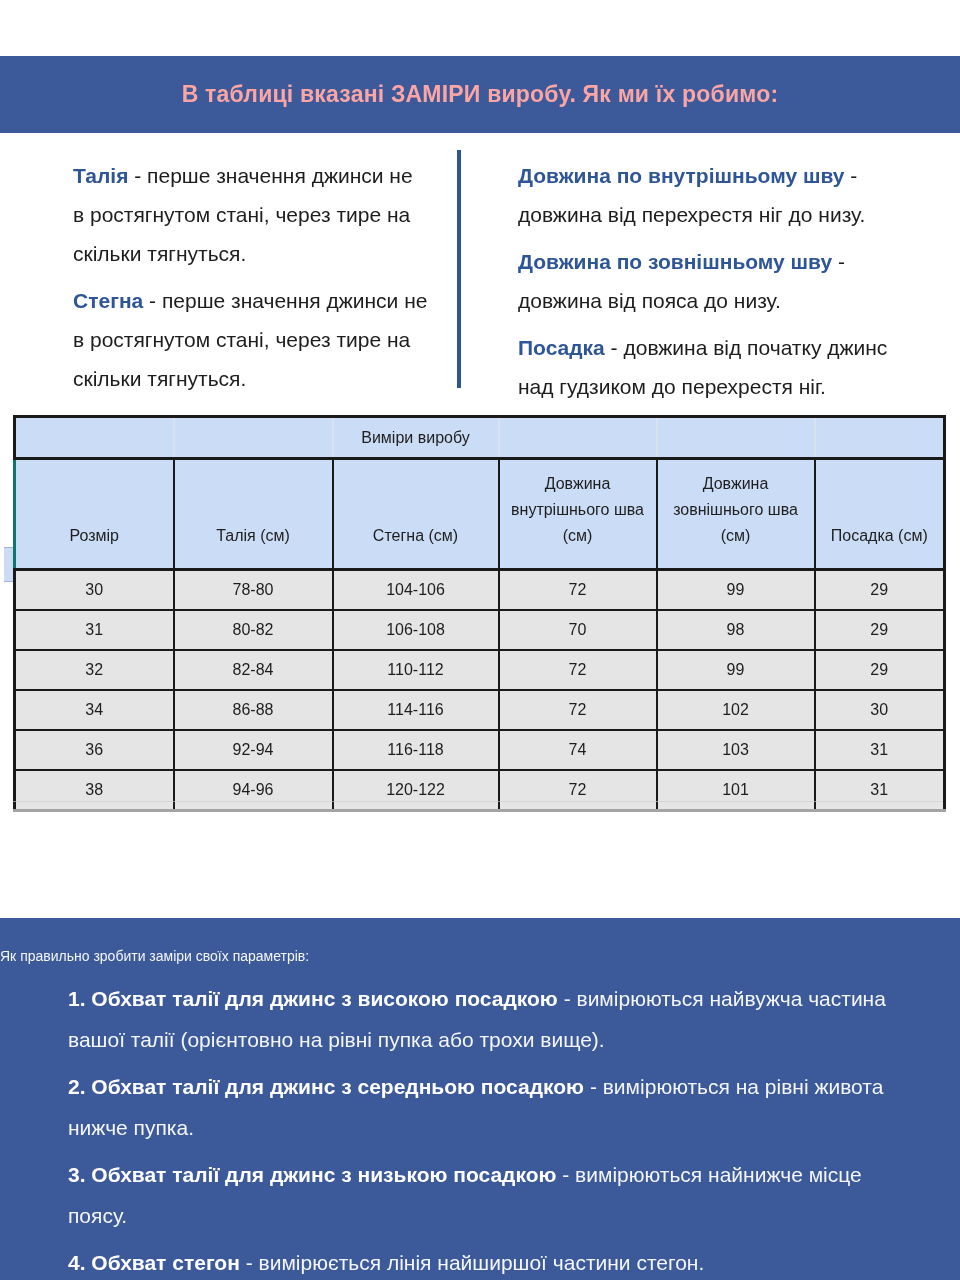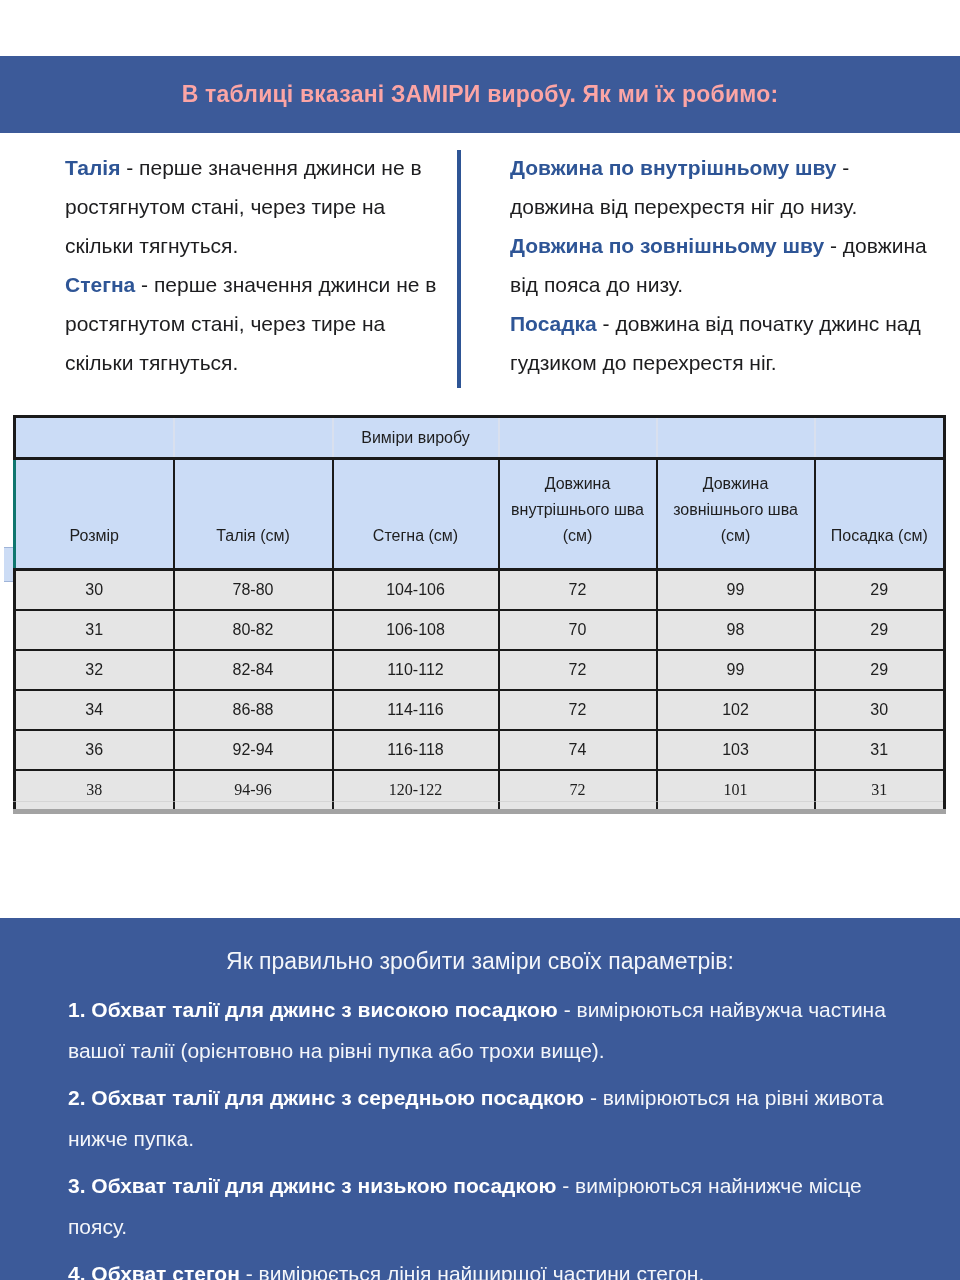--- a/index.html
+++ b/index.html
@@ -25,21 +25,21 @@
 
   
   .defs{position:absolute;left:0;top:133px;width:960px;height:272px;}
   .defs-col{position:absolute;top:15px;font-size:21px;line-height:39px;color:#1d1d1f;}
   .defs-left{left:65px;width:372px;}
   .defs-right{left:510px;width:425px;}
   .defs-divider{
     position:absolute;left:457px;top:17px;width:4px;height:238px;
     background:#2e5595;
   }
-  .def{margin:0;}
+  .def{margin:8px;}
   .term{color:#2e5596;font-weight:bold;}
 
   
   .table-wrap{position:absolute;left:13px;top:415px;width:930px;}
   table.size{
     border-collapse:collapse;table-layout:fixed;width:930px;
     font-size:16px;color:#1e1e1e;
   }
   table.size td,table.size th{
     text-align:center;overflow:hidden;font-weight:normal;
@@ -58,38 +58,38 @@
     vertical-align:bottom;padding:0 4px 19px 4px;line-height:26px;
   }
   tr.header-row th:first-child{border-left:3px solid #0f766e;}
   tr.header-row th:last-child{border-right:3px solid #1a1a1a;margin-top:11px;}
   tbody.size-body td{
     background:#e5e5e5;height:36px;
     border:2px solid #1a1a1a;vertical-align:middle;
   }
   tbody.size-body td:first-child{border-left:3px solid #1a1a1a;}
   tbody.size-body td:last-child{border-right:3px solid #1a1a1a;}
-  tbody.size-body tr:last-child td{border-bottom:5px solid #a3a3a3;font-family:Liberation Serif, serif;}
+  tbody.size-body tr:last-child td{border-bottom:3px solid #a3a3a3;}
 
   .row-artifact{
     position:absolute;left:4px;top:547px;width:9px;height:33px;
     background:#ccdcf5;border-top:1px solid #9fb4d8;border-bottom:1px solid #9fb4d8;
   }
   .grid-artifact{
     position:absolute;left:13px;top:801px;width:930px;height:1px;
     background:#cccccc;opacity:.65;
   }
 
   
   .footer{
     position:absolute;left:0;top:918px;width:960px;height:362px;
     background:#3c5a99;color:#f4f6fa;
   }
   .footer-heading{
-    text-align:center;font-size:23px;margin-top:30px;margin-bottom:14px;
+    font-size:14px;margin-top:30px;margin-bottom:14px;
     font-weight:normal;
   }
   .footer-items{padding:0 68px;}
   .footer-items p{
     margin:0 0 6px 0;font-size:21px;line-height:41px;
   }
   .footer-items .item-term{font-weight:bold;color:#ffffff;}
 </style>
 </head>
 <body>

